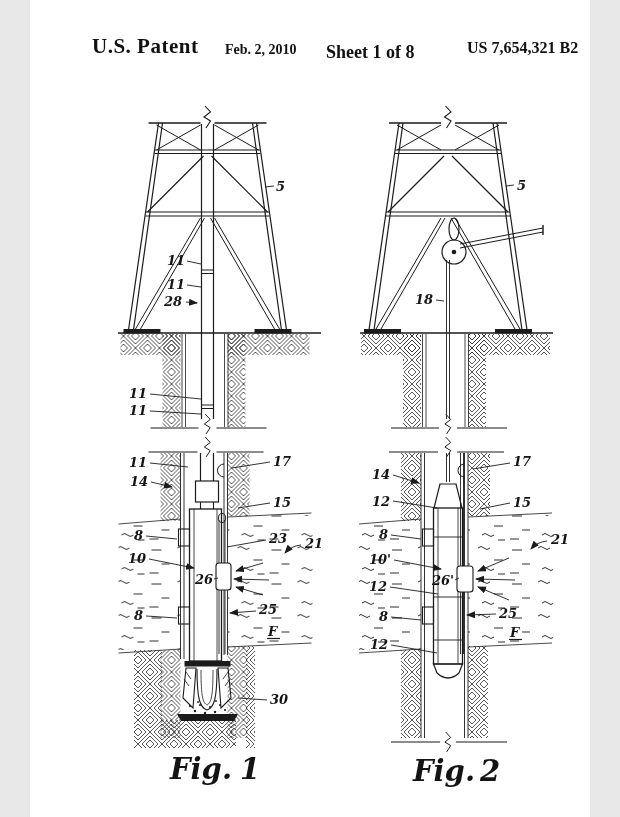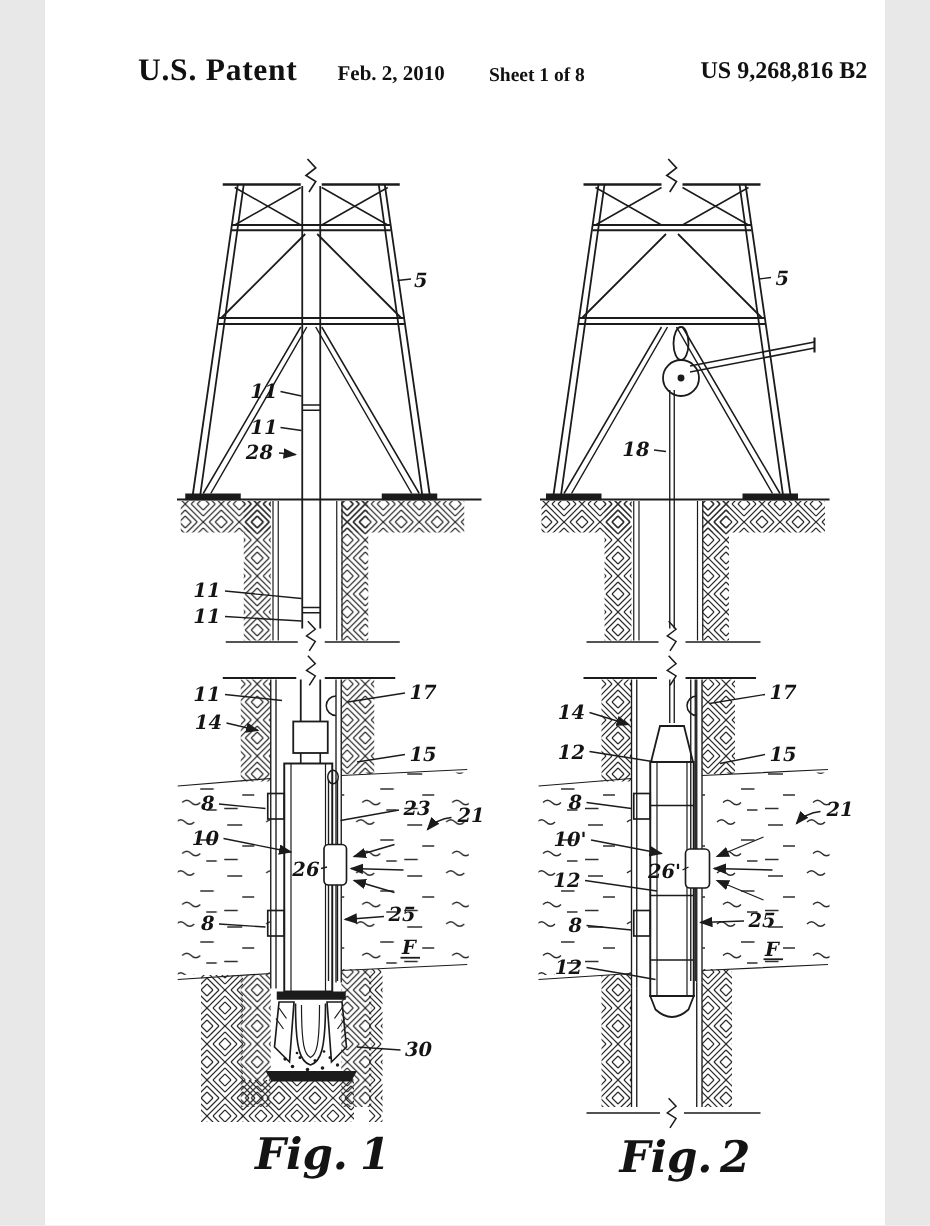--- a/index.html
+++ b/index.html
@@ -1,36 +1,36 @@
 <!DOCTYPE html>
 <html><head>
 <meta charset="utf-8">
 <style>
   html,body{margin:0;padding:0;background:#e8e8e8;}
   .page{position:relative;width:560px;height:817px;background:#ffffff;margin:0 auto;
         font-family:"Liberation Serif", serif;color:#1b1b1b;overflow:hidden;}
   .hdr{position:absolute;white-space:nowrap;font-weight:bold;color:#111;}
   .hdr-title{left:62px;top:34px;font-size:21px;letter-spacing:.5px;}
   .hdr-date{left:195px;top:42px;font-size:14px;text-align:right;}
-  .hdr-sheet{left:296px;top:42px;font-size:13px;}
+  .hdr-sheet{left:296px;top:42px;font-size:18px;}
   .hdr-patno{left:437px;top:39px;font-size:16px;}
   svg text{font-family:"DejaVu Serif", serif;}
   .ref{font-size:13px;font-weight:bold;font-style:italic;fill:#141414;}
   .cap{font-size:29px;font-weight:bold;font-style:italic;fill:#141414;}
   .ink{stroke:#1b1b1b;fill:none;}
 </style>
 </head>
 <body>
 
 <div class="page">
 
   <div class="hdr hdr-title">U.S. Patent</div>
   <div class="hdr hdr-date">Feb. 2, 2010</div>
   <div class="hdr hdr-sheet">Sheet 1 of 8</div>
-  <div class="hdr hdr-patno">US 9,268,816 B2</div>
+  <div class="hdr hdr-patno">US 7,654,321 B2</div>
 
   <svg width="620" height="817" viewBox="0 0 620 817">
     <defs>
       <marker id="arr" markerWidth="9" markerHeight="8" refX="8" refY="3.5" orient="auto" markerUnits="userSpaceOnUse">
         <path d="M0,0 L9,3.5 L0,7 Z" fill="#1b1b1b"></path>
       </marker>
 
       <pattern id="xh" width="24" height="24" patternUnits="userSpaceOnUse">
         <path d="M0,4L4,0M0,8L8,0M0,12L12,0M4,12L12,4M8,12L12,8 M12,16L16,12M12,20L20,12M12,24L24,12M16,24L24,16M20,24L24,20" stroke="#2b2b2b" stroke-width="0.8" fill="none"></path>
         <path d="M12,0L24,12M16,0L24,8M20,0L24,4M12,4L20,12M12,8L16,12 M0,12L12,24M4,12L12,20M8,12L12,16M0,16L8,24M0,20L4,24" stroke="#2b2b2b" stroke-width="0.8" fill="none"></path>

